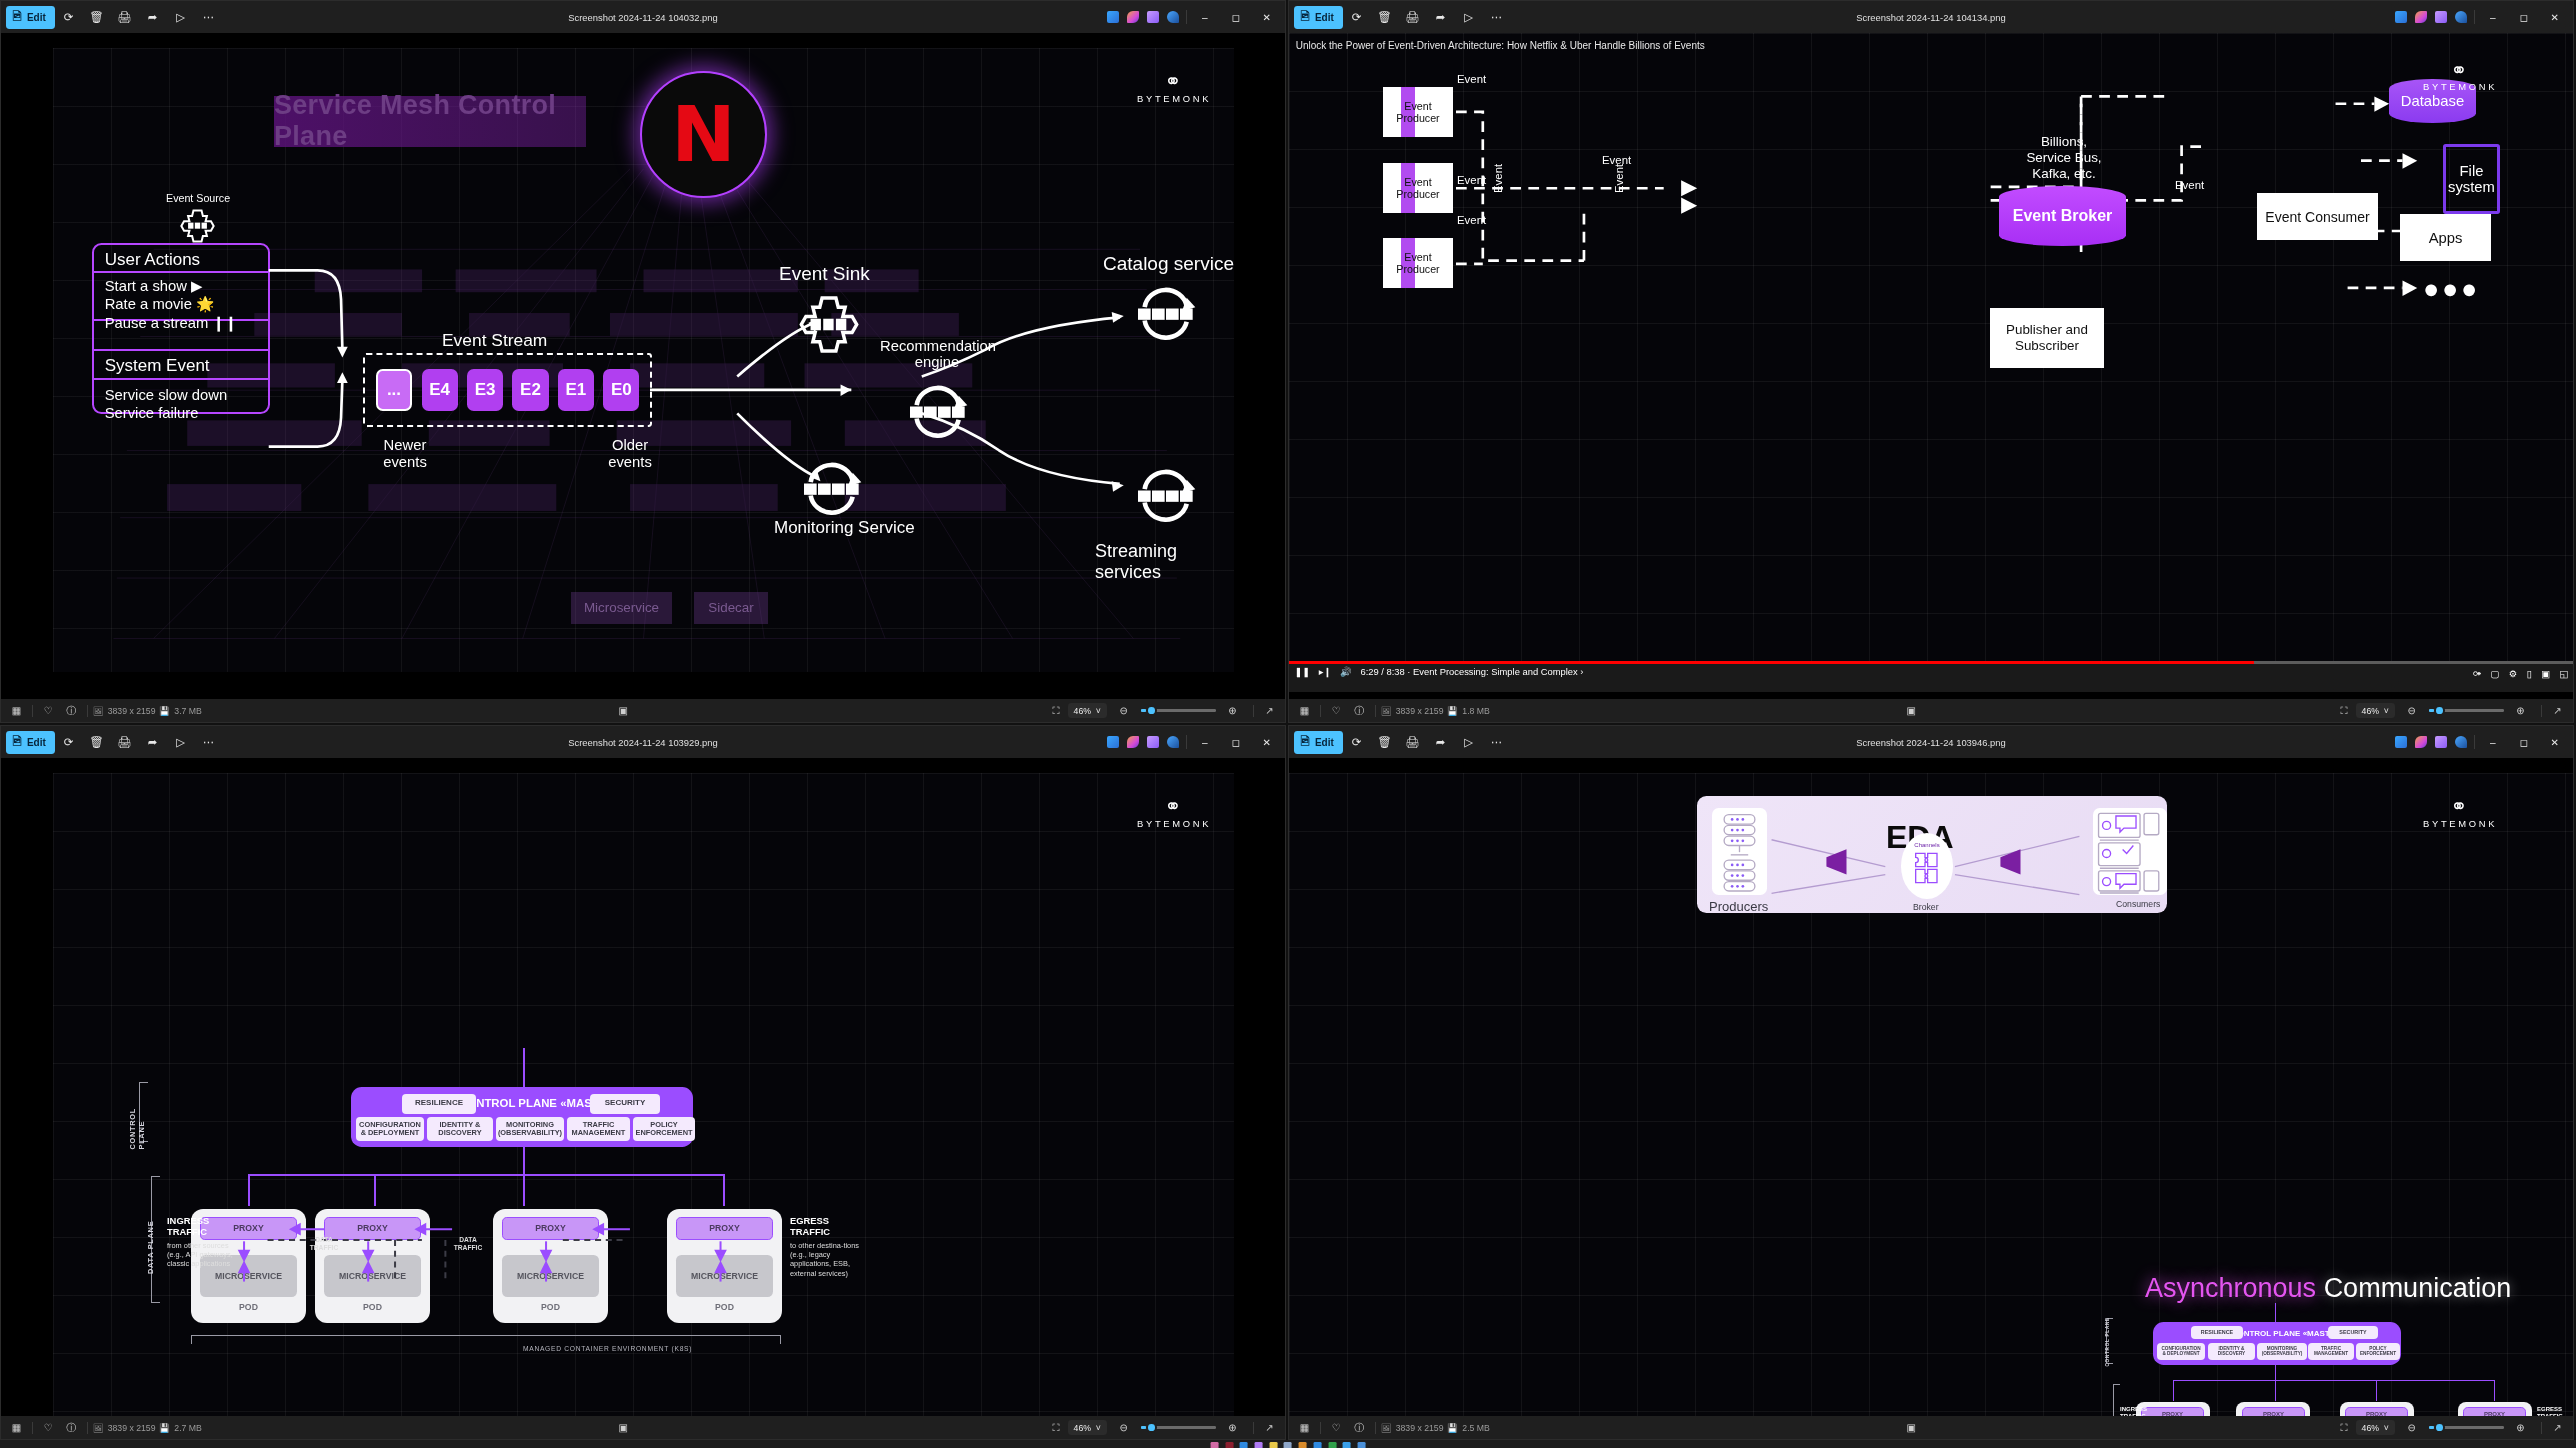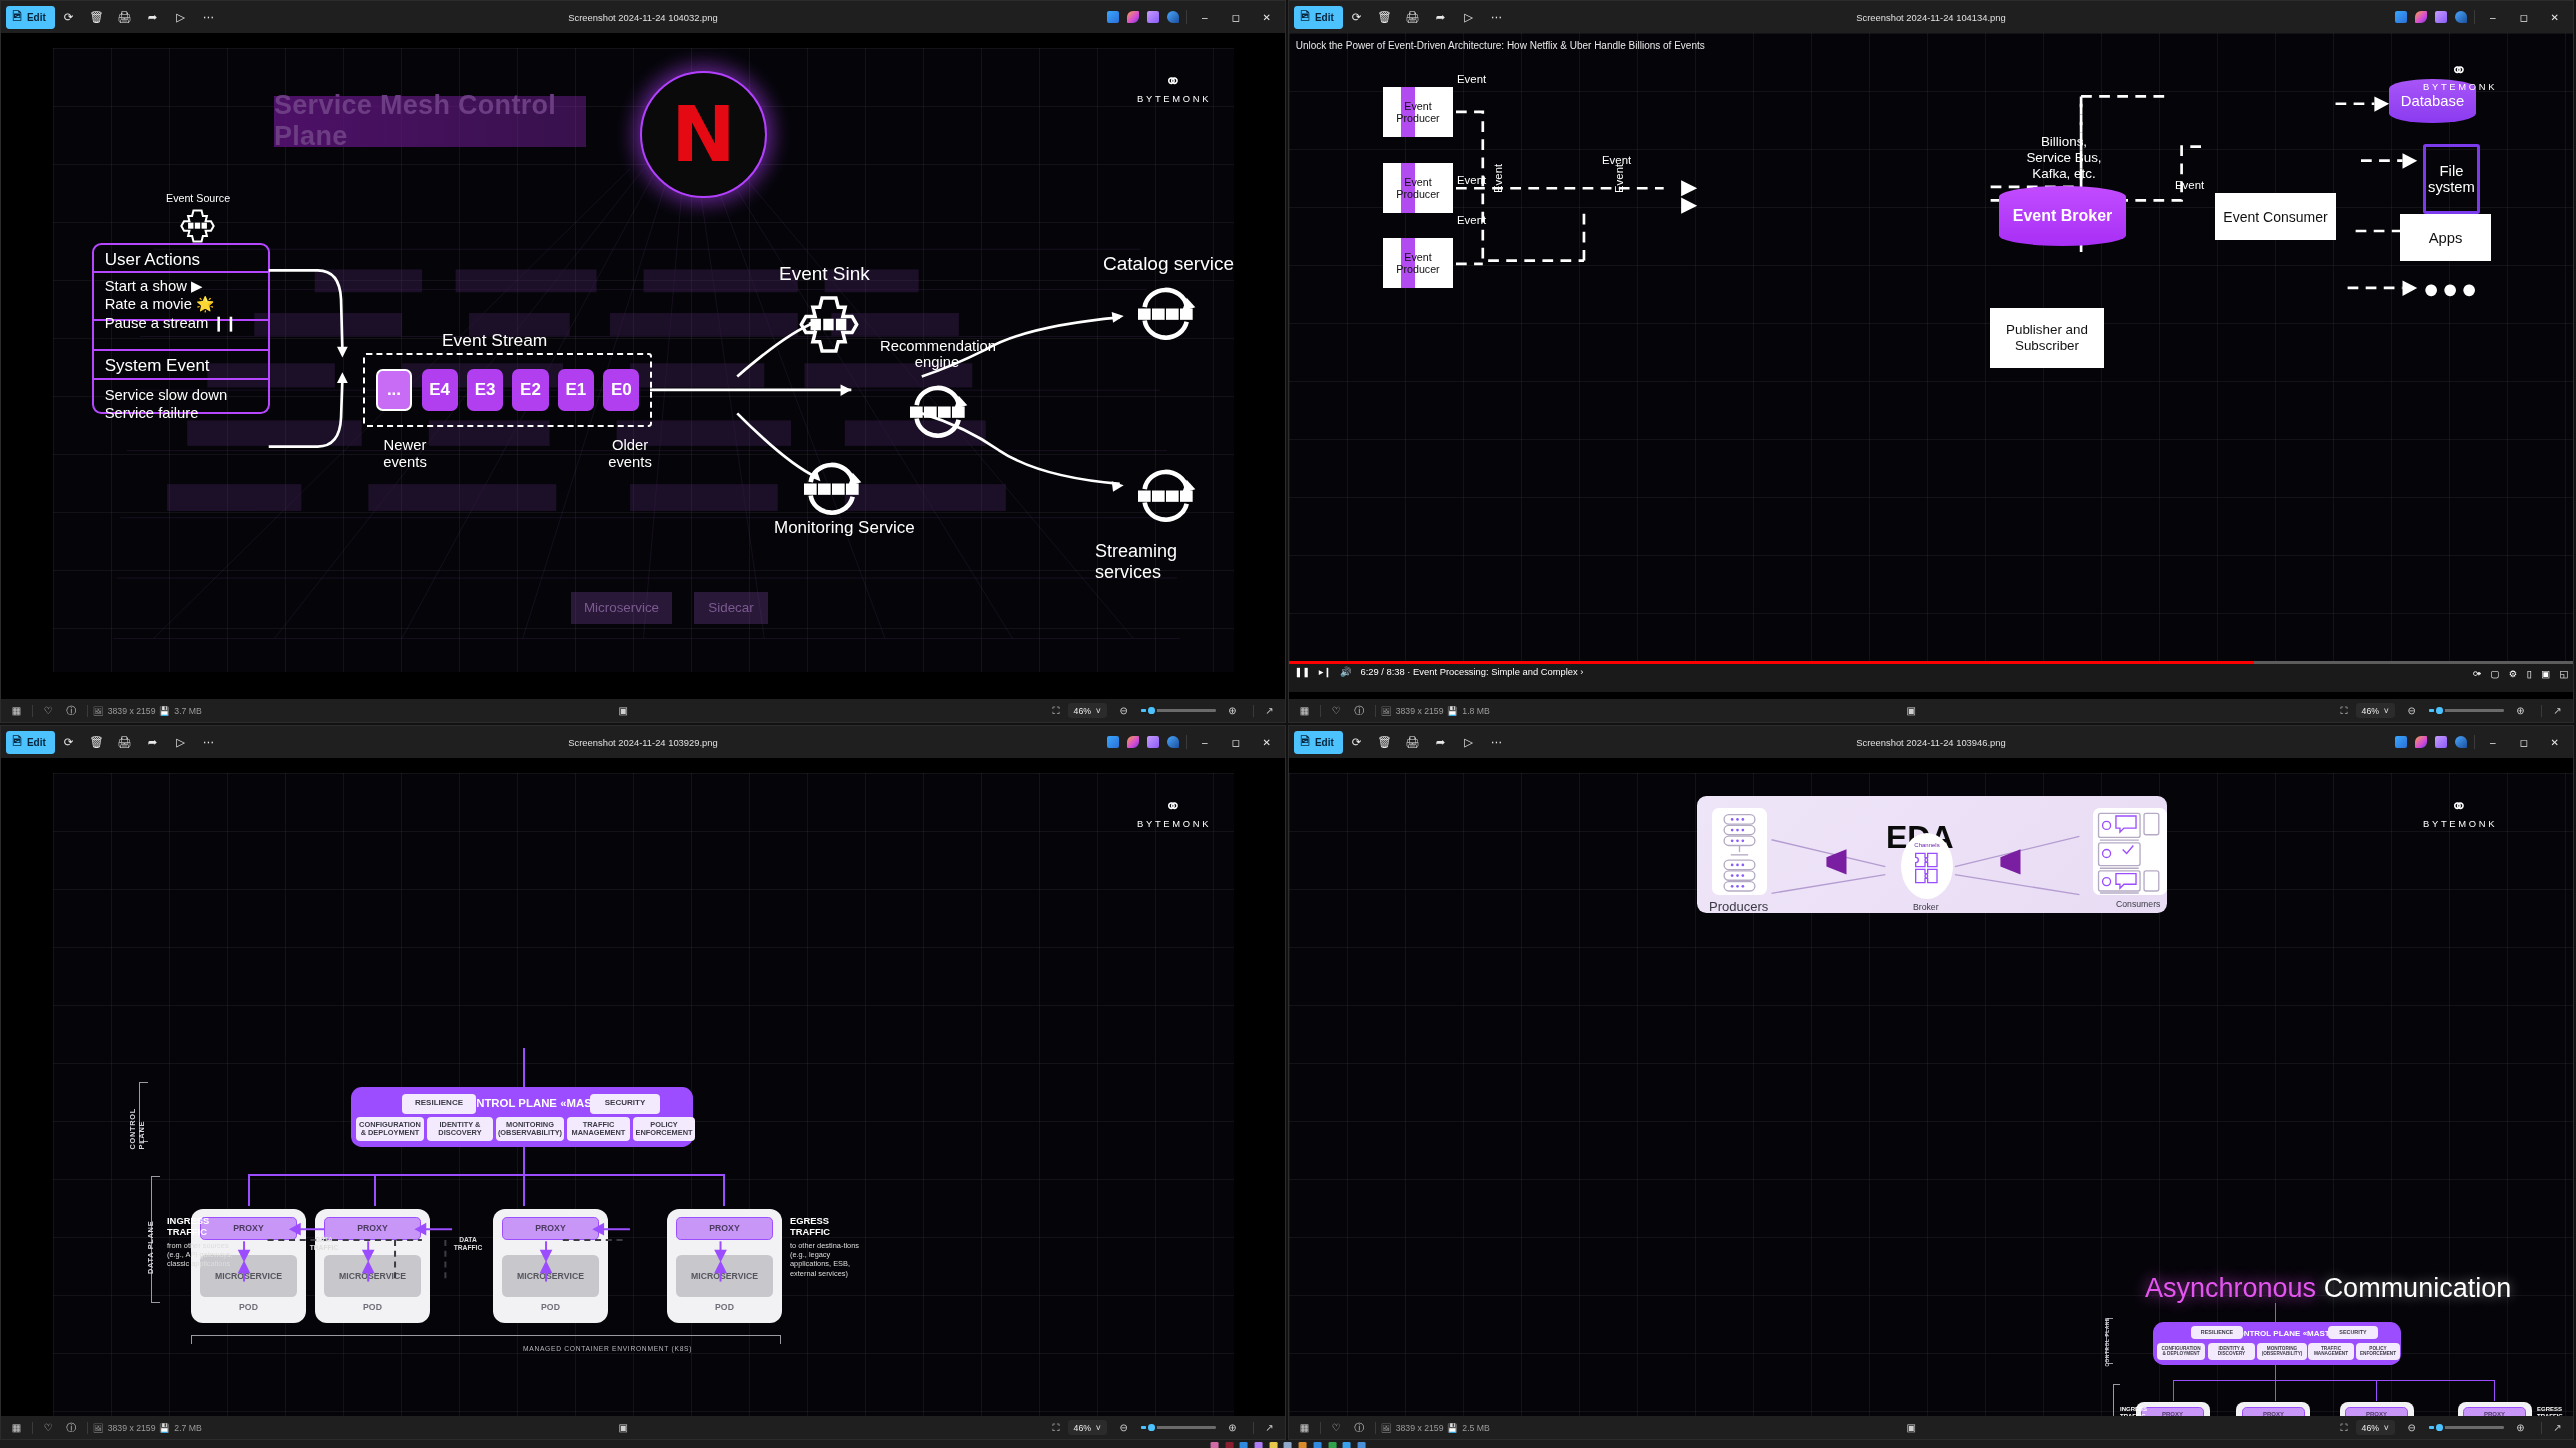--- a/index.html
+++ b/index.html
@@ -92,21 +92,21 @@
   .box-w span { position: relative; z-index: 2; }
   .broker { position: absolute; background: linear-gradient(180deg,#c24cff,#a82ff5);
             border-radius: 50% / 18%; color: #fff; font-size: 18px; font-weight: 700;
             display: flex; align-items: center; justify-content: center; }
   .cyl { position: absolute; background: linear-gradient(180deg,#a855f7,#8b3bf0);
          border-radius: 50% / 22%; color: #fff; display: flex; align-items: center;
          justify-content: center; font-size: 14.8px; }
   .dashlbl { position: absolute; color: #fff; font-size: 11.4px; }
   .filedoc { position: absolute; border: 3.4px solid #7c3aed; border-radius: 2.7px; color: #fff;
              display: flex; align-items: center; justify-content: flex-start; text-align: center;
-             font-size: 14.8px; line-height: 1.1; }
+             font-size: 14.8px; line-height: 1.1; margin-left: 20px; }
   .dots3 { position: absolute; color: #fff; font-size: 27px; letter-spacing: 2.7px; line-height: .5; }
   .vp-bar { position: absolute; left: 0; right: 0; bottom: 0; height: 31px; background: #1a1a1a; }
   .vp-prog { position: absolute; left: 0; right: 0; top: 0; height: 3.4px; background: #5c5c5c; }
   .vp-prog i { position: absolute; left: 0; top: 0; height: 3.4px; background: #ff0000; }
   .vp-ctl { position: absolute; left: 5.4px; top: 5.4px; display: flex; align-items: center; gap: 8.7px;
             color: #fff; font-size: 9.4px; }
   .vp-right { position: absolute; right: 6.7px; top: 6.7px; display: flex; align-items: center; gap: 9.4px;
               color: #fff; font-size: 9.4px; }
 
   
@@ -519,21 +519,21 @@
           <div>Kafka, etc.</div>
         </div>
         <div class="broker" style="left:710px;top:153px;width:127px;height:60px;">
           <span style="font-size:16px;">Event Broker</span>
         </div>
 
         <div class="box-w" style="left:701px;top:275px;width:114px;height:60px;">
           <span style="font-size:13.4px;line-height:1.2;">Publisher and Subscriber</span>
         </div>
 
-        <div class="box-w" style="left:926px;top:160px;width:121px;height:47px;">
+        <div class="box-w" style="left:968px;top:160px;width:121px;height:47px;">
           <span style="font-size:14px;">Event Consumer</span>
         </div>
         <div class="dashlbl" style="left:886px;top:146px;">Event</div>
 
         <div class="cyl" style="left:1100px;top:46px;width:87px;height:44px;">
           <span>Database</span>
         </div>
         <div class="filedoc" style="left:1134px;top:111px;width:57px;height:70px;">
           <span>File system</span>
         </div>

